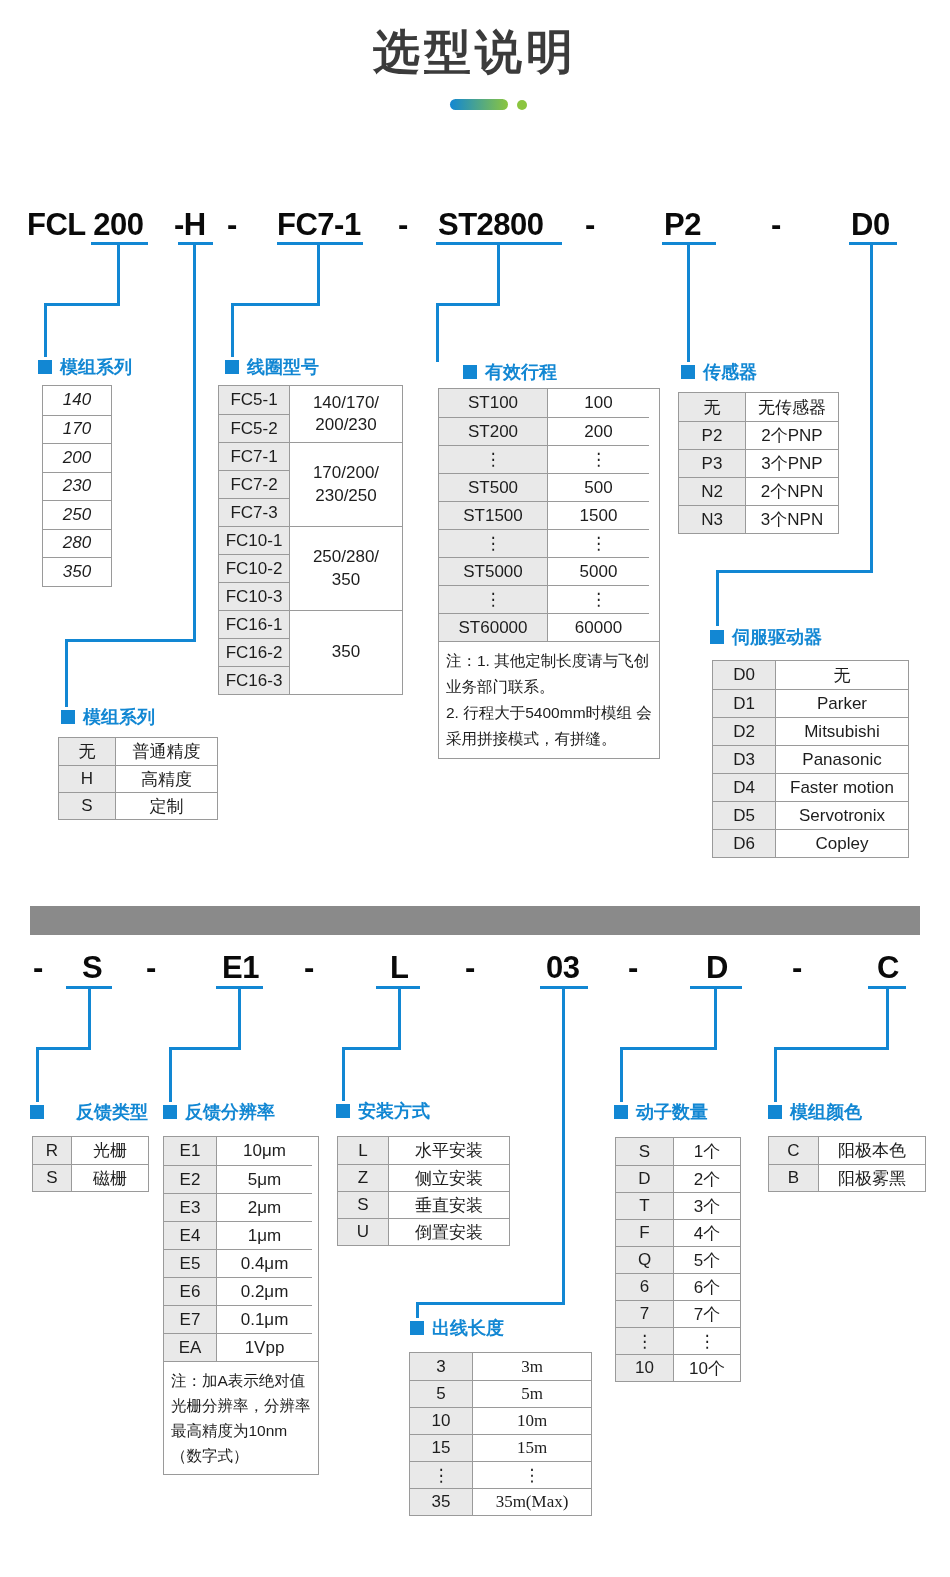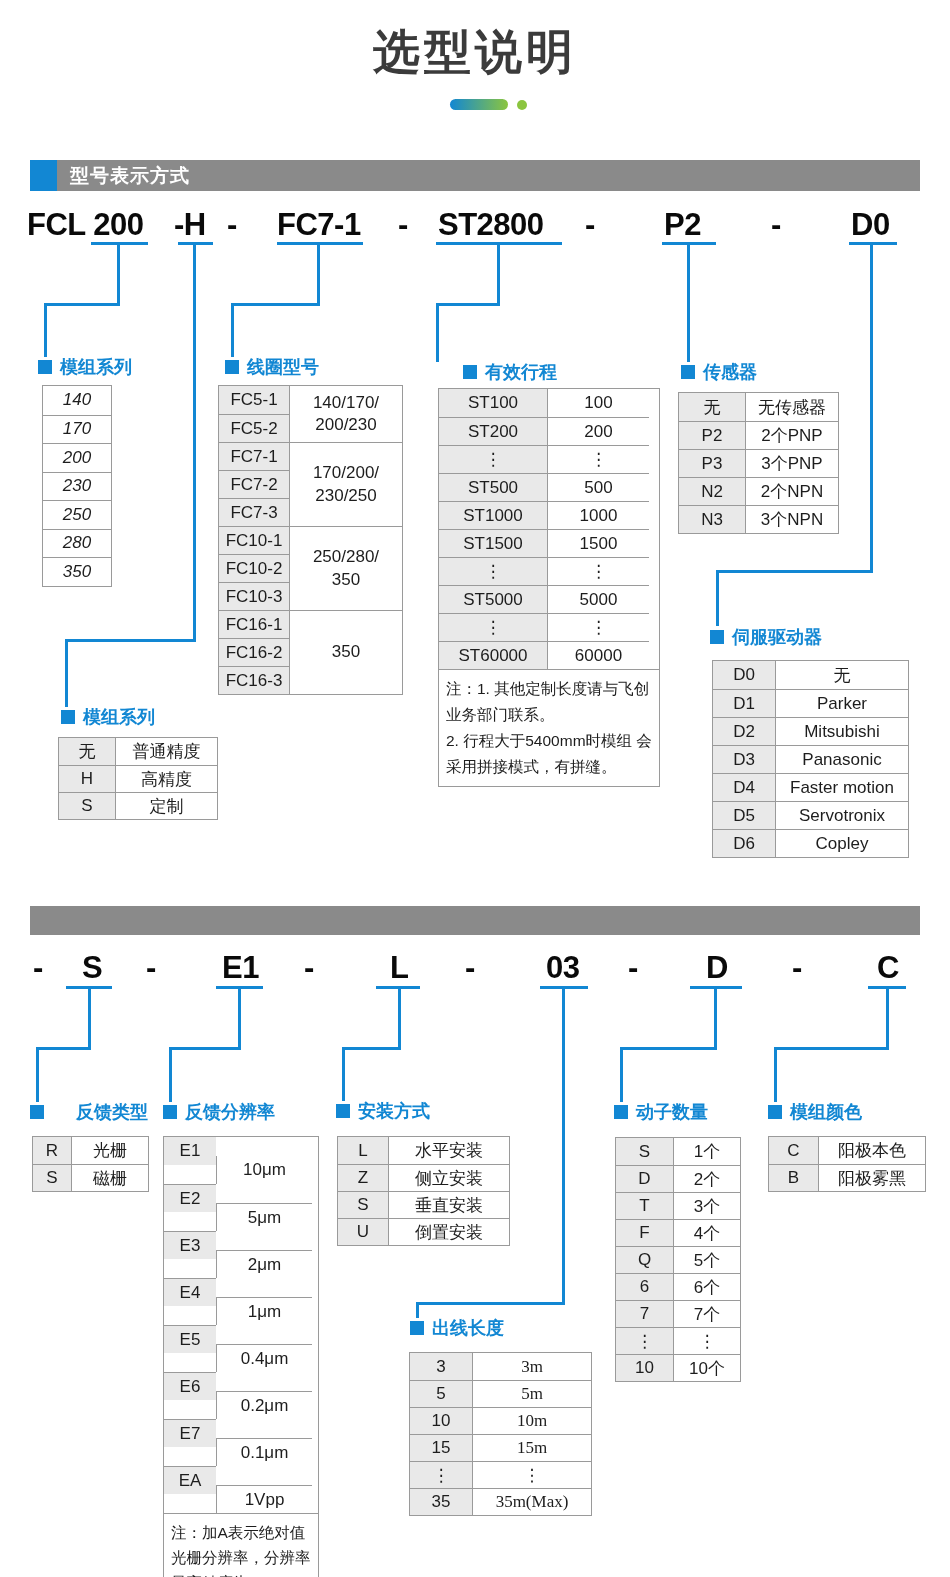--- a/index.html
+++ b/index.html
@@ -45,40 +45,36 @@
   .t-coil .coil-left .tc:not(:first-child){border-top:1px solid var(--bd);}
   .t-coil .coil-right .tc{width:113px;border-left:1px solid var(--bd);white-space:pre-line;line-height:1.3;}
   .t-coil .coil-right .tc:not(:first-child){border-top:1px solid var(--bd);}
   .t-coil .g2{height:56px;}
   .t-coil .g3{height:84px;}
   .t-stroke .key{width:108px;}  .t-stroke .val{width:102px;}  .t-stroke .tc{height:28px;}
   .t-sensor .key{width:66px;}   .t-sensor .val{width:93px;}   .t-sensor .tc{height:28px;}
   .t-driver .key{width:62px;}   .t-driver .val{width:133px;}  .t-driver .tc{height:28px;}
   .t-accuracy .key{width:56px;} .t-accuracy .val{width:102px;}.t-accuracy .tc{height:27px;}
   .t-fbtype .key{width:38px;}   .t-fbtype .val{width:77px;}   .t-fbtype .tc{height:27px;}
-  .t-res .key{width:52px;}      .t-res .val{width:96px;margin-top:19px;}      .t-res .tc{height:28px;}
+  .t-res .key{width:52px;}      .t-res .val{width:96px;}      .t-res .tc{height:28px;}
   .t-res .note{line-height:25px;}
   .t-mount .key{width:50px;}    .t-mount .val{width:121px;}   .t-mount .tc{height:27px;}
   .t-cable .key{width:62px;}    .t-cable .val{width:119px;font-family:Liberation Serif, serif;}   .t-cable .tc{height:27px;}
   .t-movers .key{width:57px;}   .t-movers .val{width:67px;}   .t-movers .tc{height:27px;}
   .t-color .key{width:49px;}    .t-color .val{width:107px;font-family:Liberation Mono, monospace;}   .t-color .tc{height:27px;}
 </style>
 </head>
 <body>
 
 <div class="canvas">
 
   <div class="title">选型说明</div>
   <div class="dash"></div>
   <div class="dot"></div>
 
-  <div class="secbar" style="top:160px;height:31px;">
-    <div class="secsq"></div>
-    <div class="sectxt">型号表示方式</div>
-  </div>
 
   <div class="seg" style="left:27px;">FCL 200</div>
   <div class="seg" style="left:174px;">-H</div>
   <div class="seg" style="left:227px;">-</div>
   <div class="seg" style="left:277px;">FC7-1</div>
   <div class="seg" style="left:398px;">-</div>
   <div class="seg" style="left:438px;">ST2800</div>
   <div class="seg" style="left:585px;">-</div>
   <div class="seg" style="left:664px;">P2</div>
   <div class="seg" style="left:771px;">-</div>
@@ -198,24 +194,20 @@
       </div>
       <div class="trow">
         <div class="tc key">⋮</div>
         <div class="tc val">⋮</div>
       </div>
       <div class="trow">
         <div class="tc key">ST500</div>
         <div class="tc val">500</div>
       </div>
       <div class="trow">
-        <div class="tc key">ST1000</div>
-        <div class="tc val">1000</div>
-      </div>
-      <div class="trow">
         <div class="tc key">ST1500</div>
         <div class="tc val">1500</div>
       </div>
       <div class="trow">
         <div class="tc key">⋮</div>
         <div class="tc val">⋮</div>
       </div>
       <div class="trow">
         <div class="tc key">ST5000</div>
         <div class="tc val">5000</div>

